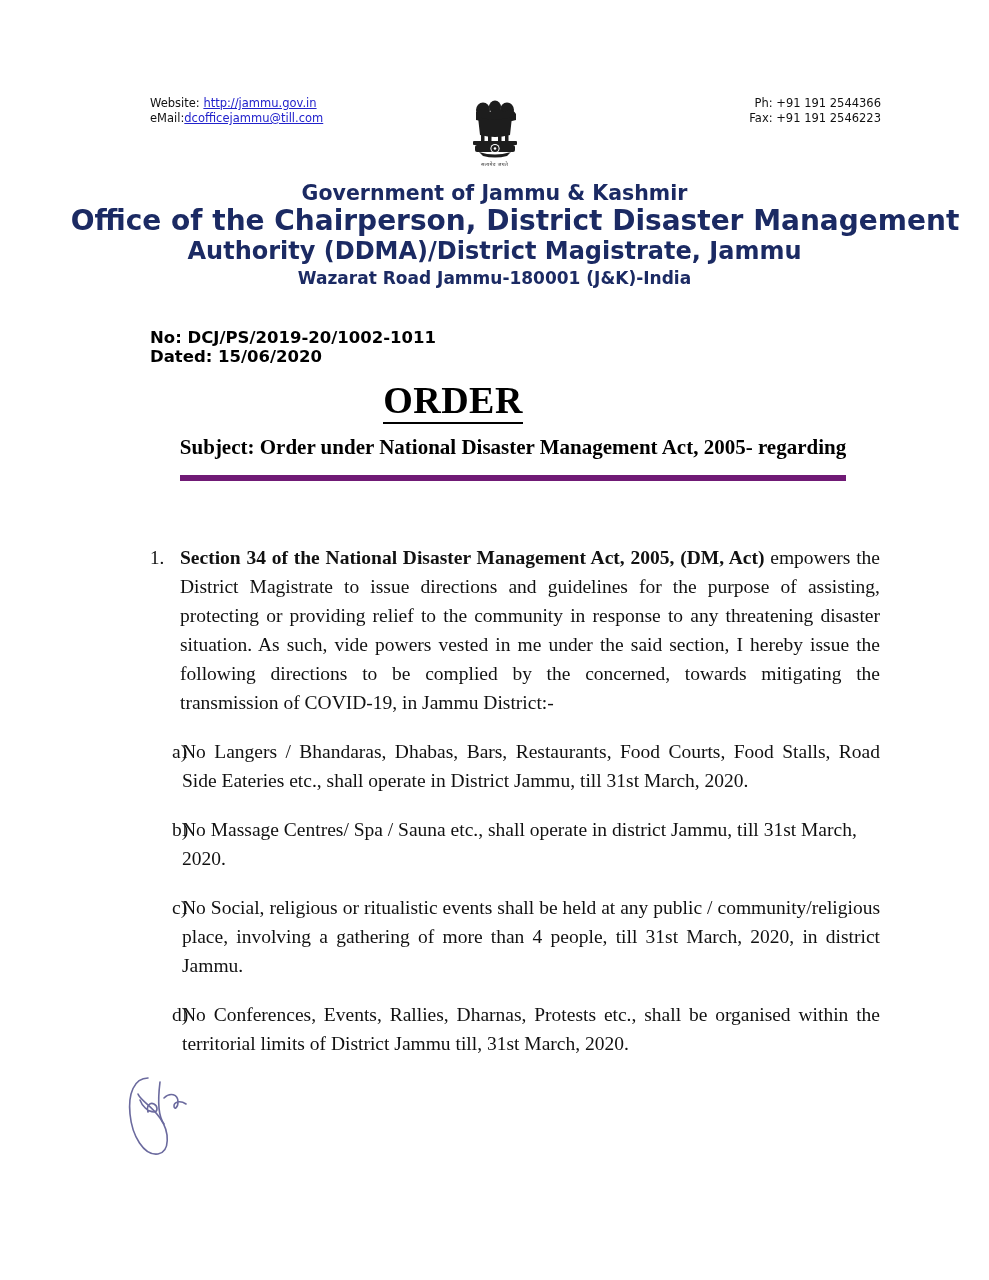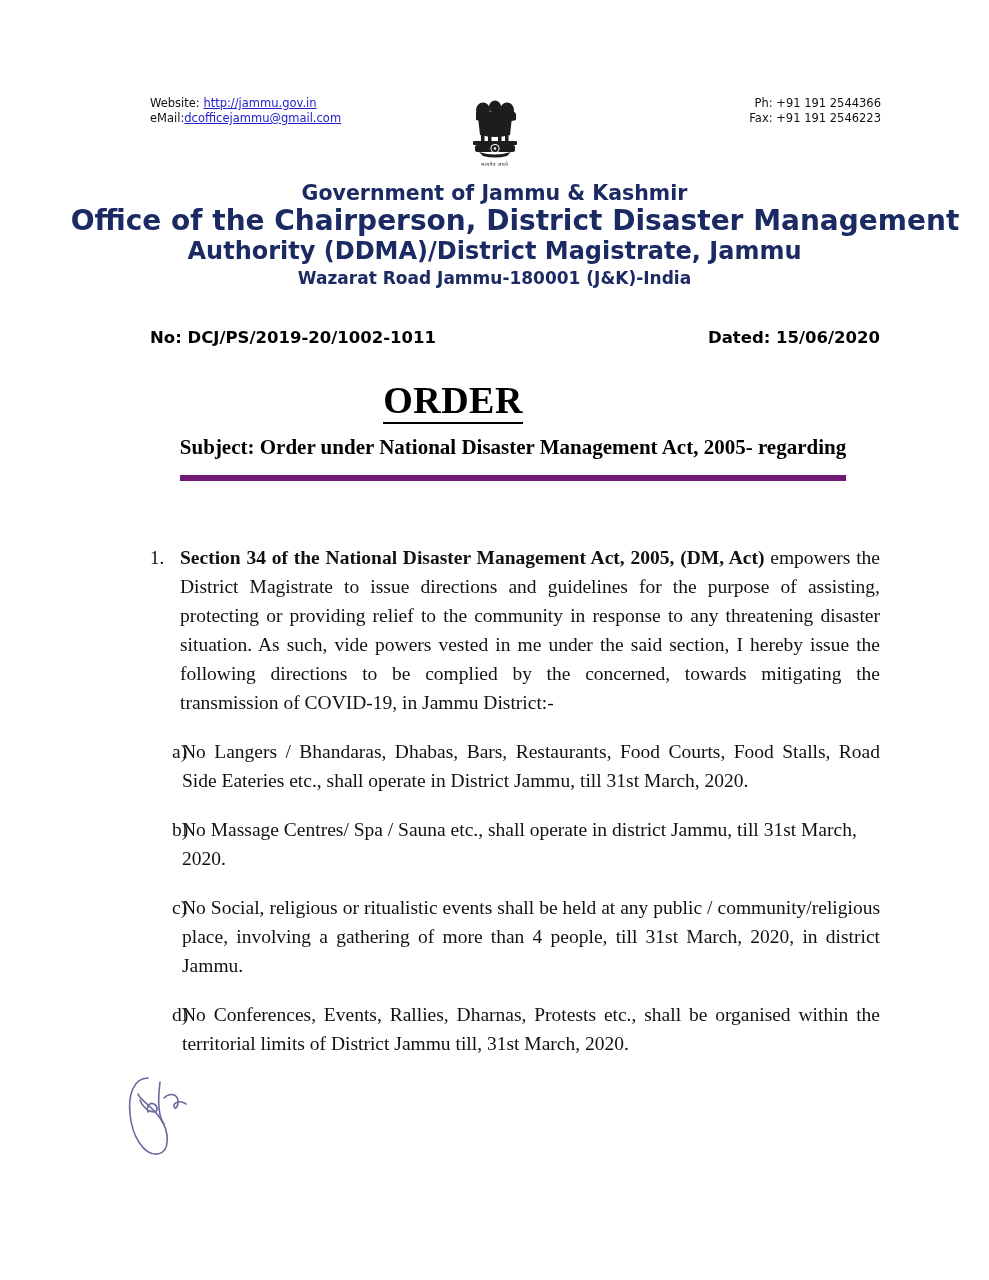--- a/index.html
+++ b/index.html
@@ -98,20 +98,21 @@
     top: 328px;
     left: 150px;
     width: 730px;
     display: flex;
     justify-content: space-between;
     align-items: baseline;
     font-family: "DejaVu Sans", sans-serif;
     font-weight: bold;
     font-size: 16.5px;
     color: #000;
+    flex-direction: column;
   }
 
   
   .order-title {
     position: absolute;
     top: 378px;
     left: 0;
     width: 906px;
     text-align: center;
     font-family: "Liberation Serif", serif;
@@ -209,21 +210,21 @@
 <div class="page">
 
   <div class="letterhead">
 
     <div class="contact-left">
       <div>
         <span class="lbl">Website:</span>
         <span class="link">http://jammu.gov.in</span>
       </div>
       <div>
-        <span class="lbl">eMail:</span><span class="link">dcofficejammu@gmail.com</span>
+        <span class="lbl">eMail:</span><span class="link">dcofficejammu@till.com</span>
       </div>
     </div>
 
     <div class="emblem">
       <svg width="60" height="62" viewBox="0 0 60 62">
         <g fill="#1d1d1d">
 
           <ellipse cx="30" cy="9" rx="6" ry="6.5"></ellipse>
           <ellipse cx="18" cy="12" rx="7" ry="7.5"></ellipse>
           <ellipse cx="42" cy="12" rx="7" ry="7.5"></ellipse>

